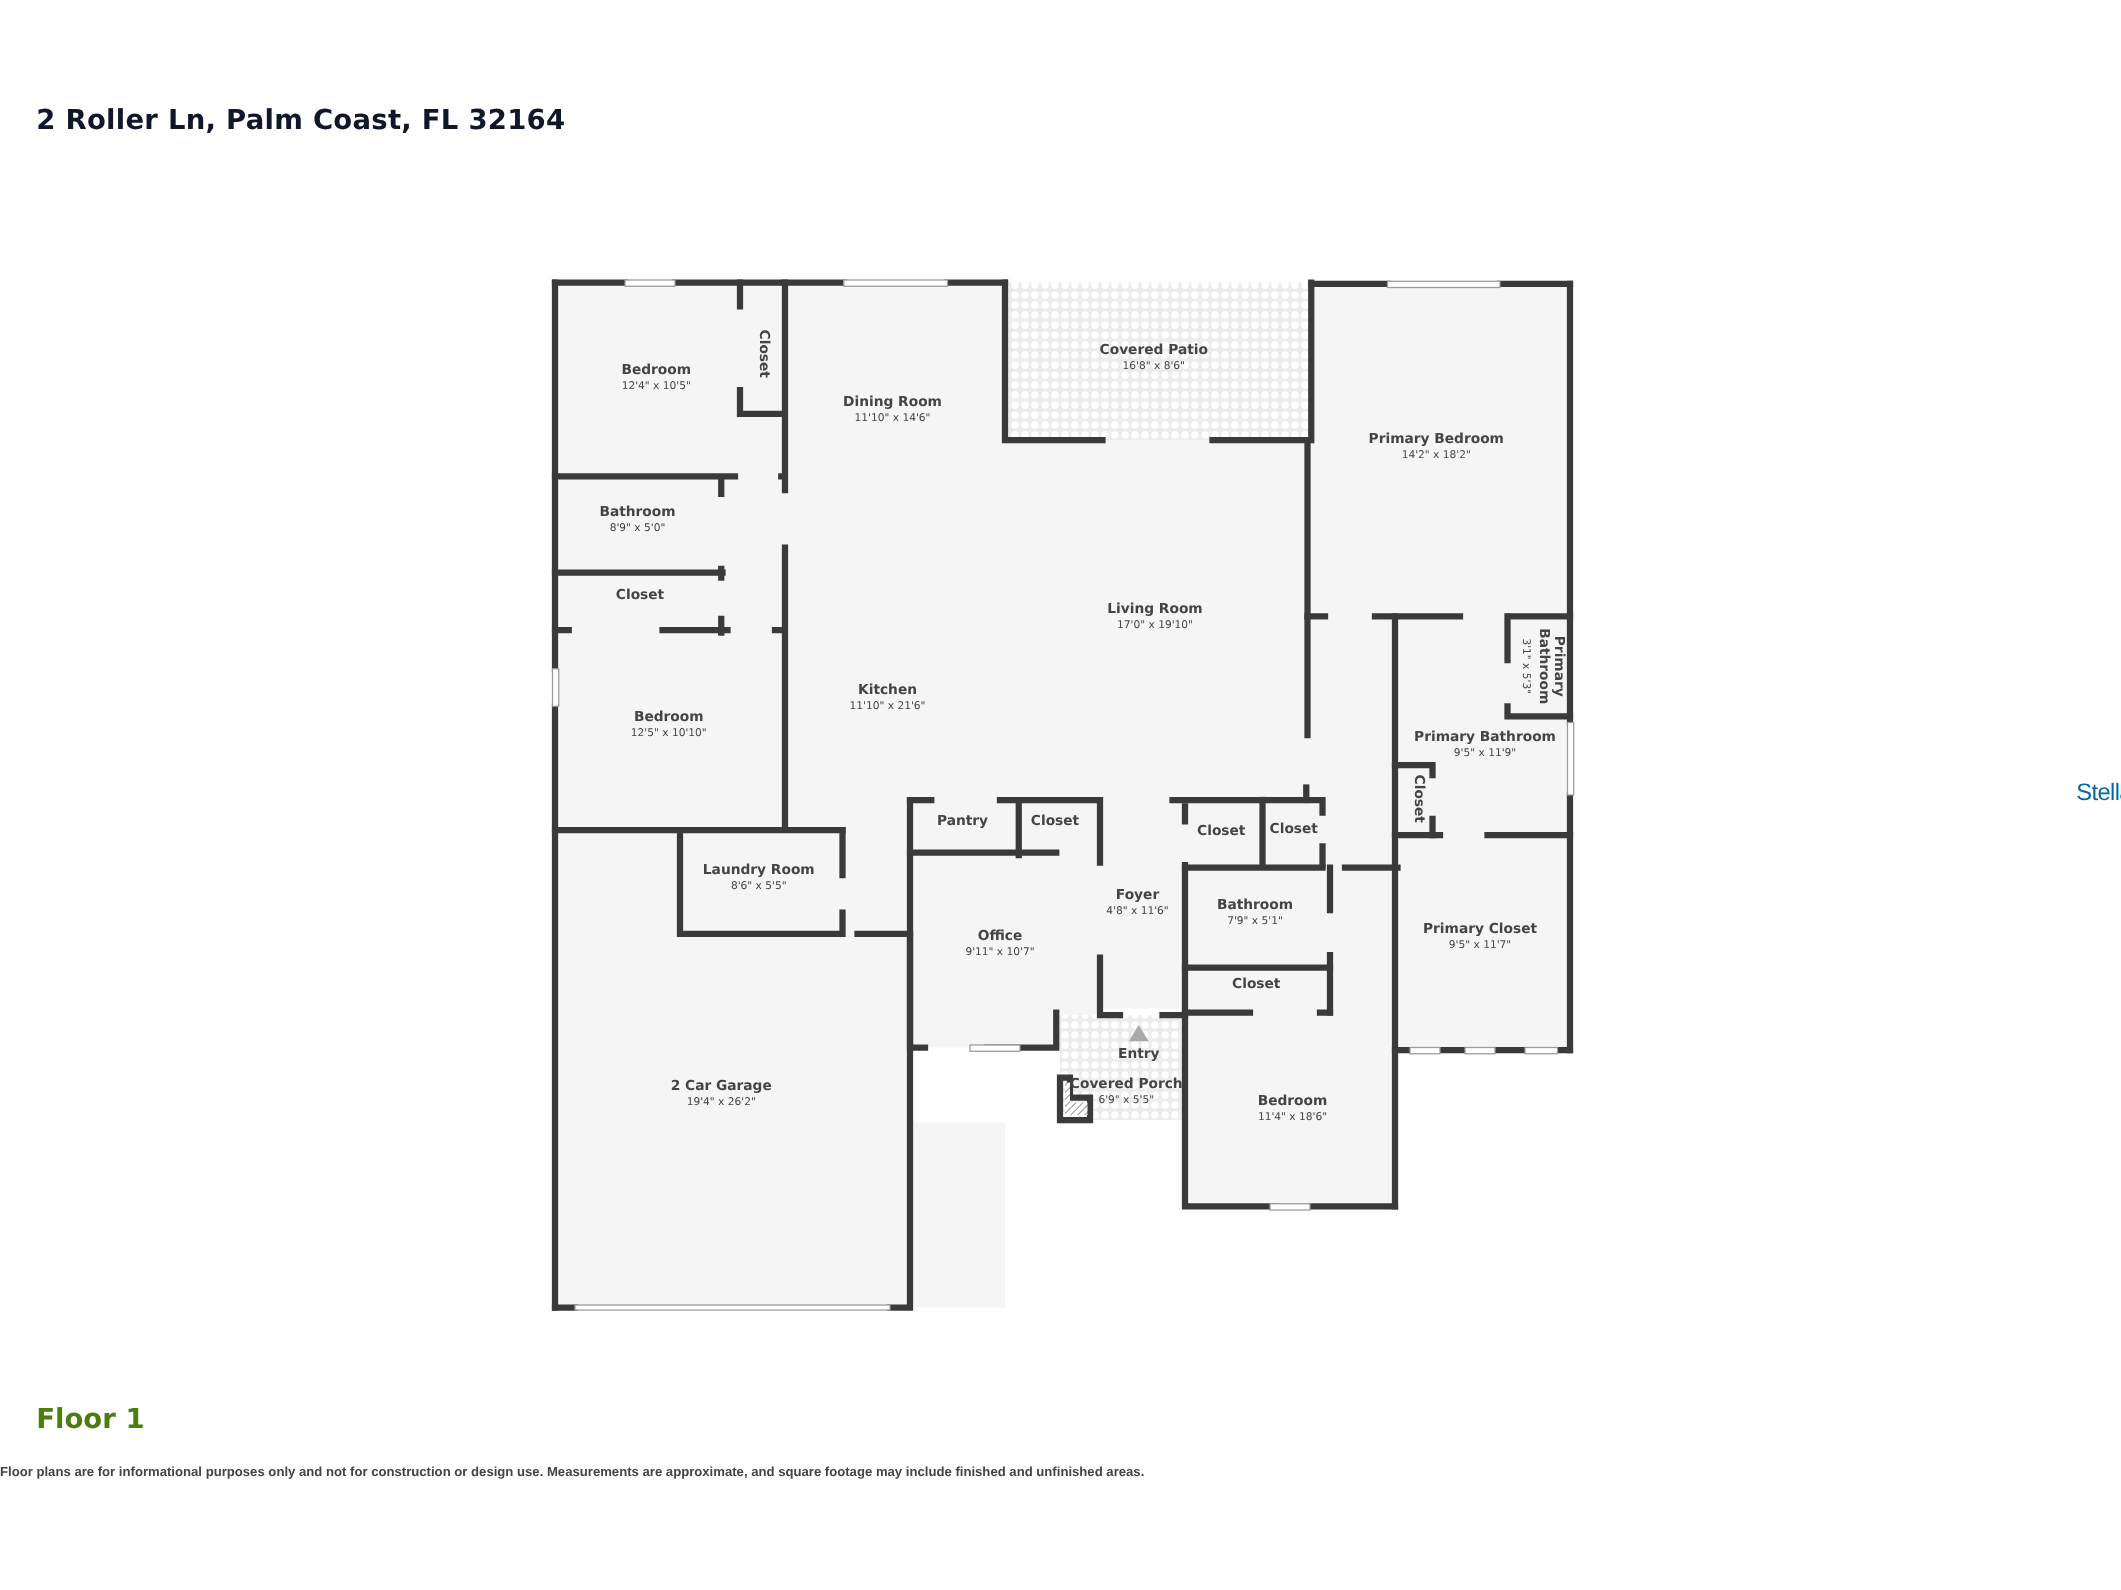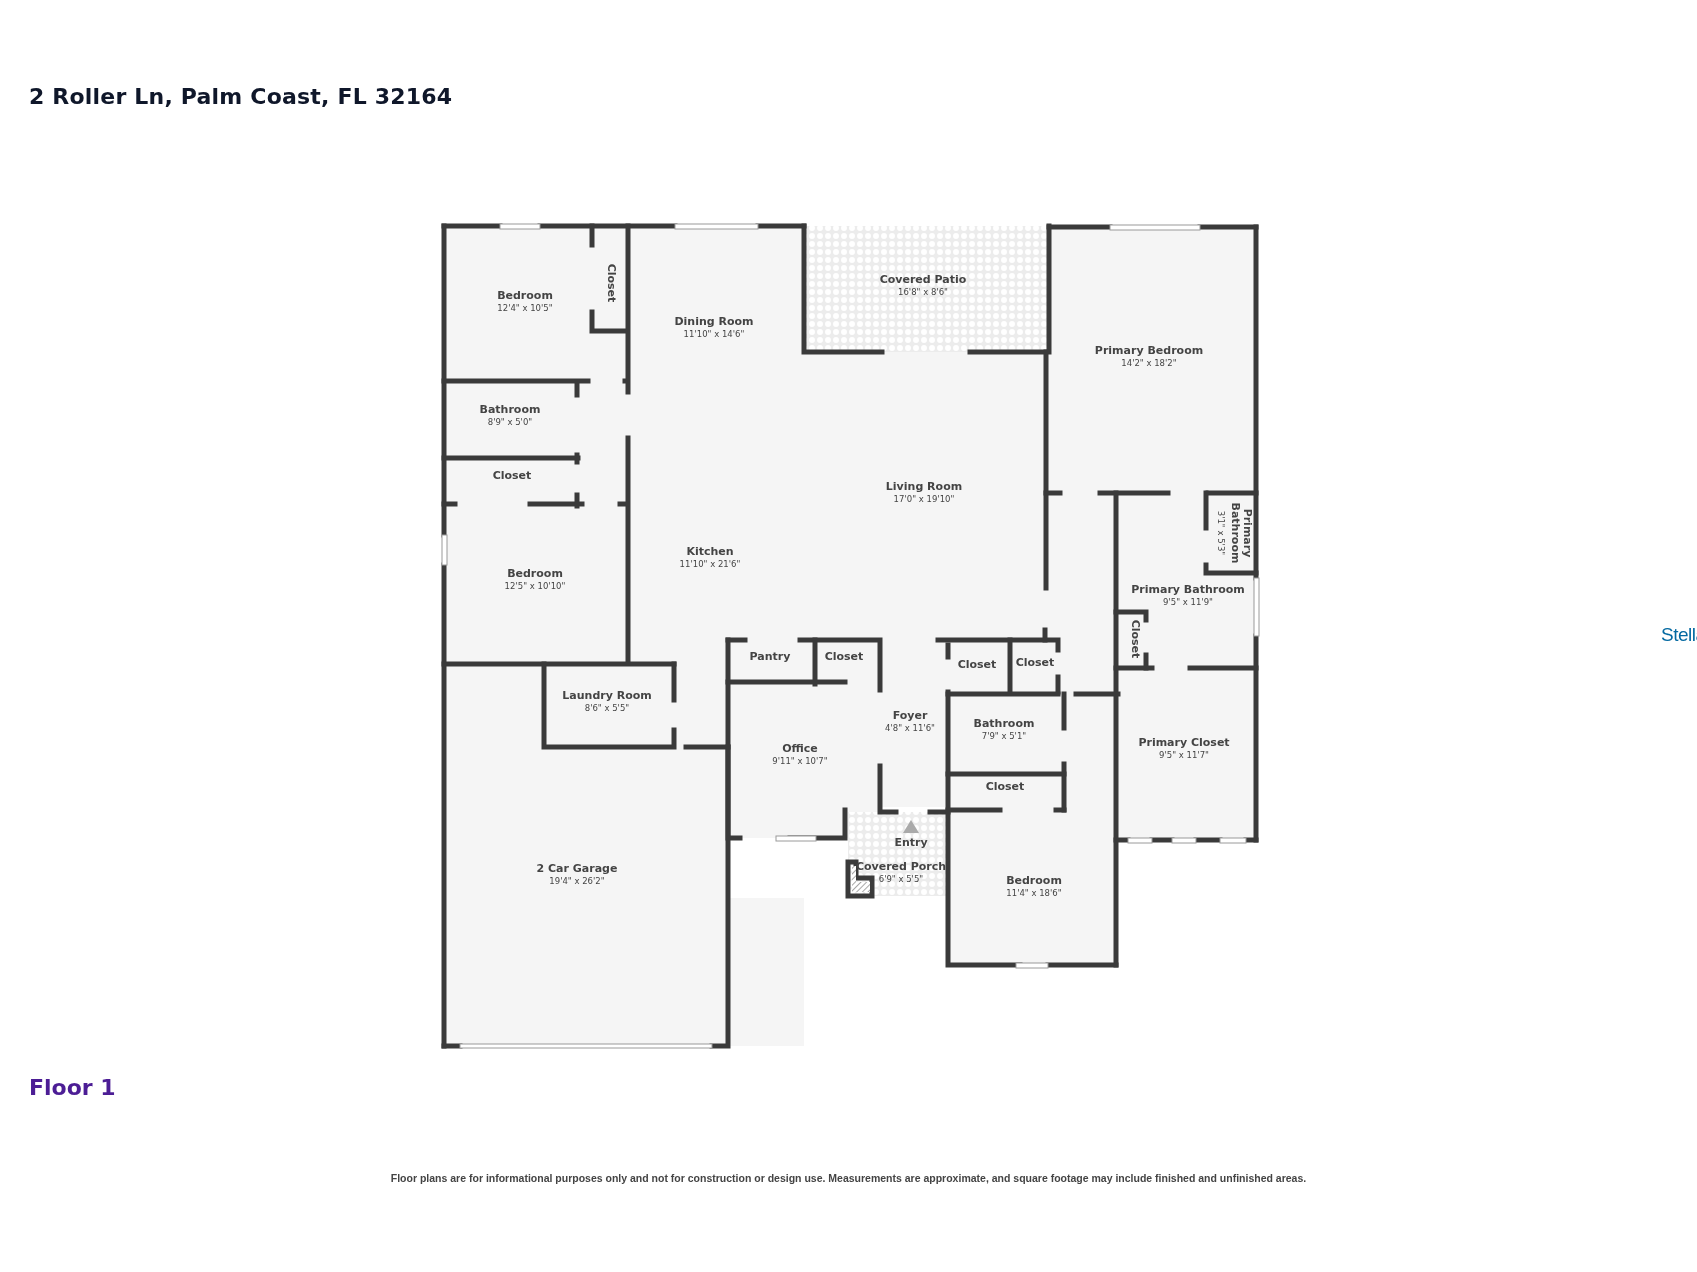--- a/index.html
+++ b/index.html
@@ -1,20 +1,20 @@
 <!DOCTYPE html>
 <html><head>
 <meta charset="utf-8">
 <style>
   html, body { margin: 0; padding: 0; background: #ffffff; }
   body { width: 1697px; height: 1272px; position: relative; overflow: hidden;
          font-family: "DejaVu Sans", "Liberation Sans", sans-serif; color: #3d3d3d; }
   .address { position: absolute; left: 29px; top: 84px; font-size: 22px; font-weight: bold; color: #0f172a; letter-spacing: 0.2px; }
-  .floor-label { position: absolute; left: 29px; top: 1075px; font-size: 22px; font-weight: bold; color: #4c1d95; }
-  .disclaimer { position: absolute; left: 0; width: 1697px; top: 1172px; text-align: center;
+  .floor-label { position: absolute; left: 29px; top: 1123px; font-size: 22px; font-weight: bold; color: #4d7c0f; }
+  .disclaimer { position: absolute; left: 0; width: 1697px; top: 1172px; text-align: left;
                 font-family: "Liberation Sans", sans-serif; font-size: 10.5px; font-weight: bold; color: #444; }
   .watermark { position: absolute; left: 1661px; top: 624px; font-family: "Liberation Sans", sans-serif;
                font-size: 19px; color: #0369a1; letter-spacing: -0.5px; }
   svg.plan { position: absolute; left: 0; top: 0; }
   .room-name { font-family: "DejaVu Sans", sans-serif; font-size: 11px; font-weight: bold; fill: #444; }
   .room-dim { font-family: "DejaVu Sans", sans-serif; font-size: 8.5px; fill: #444; }
 </style>
 </head>
 <body>
 

